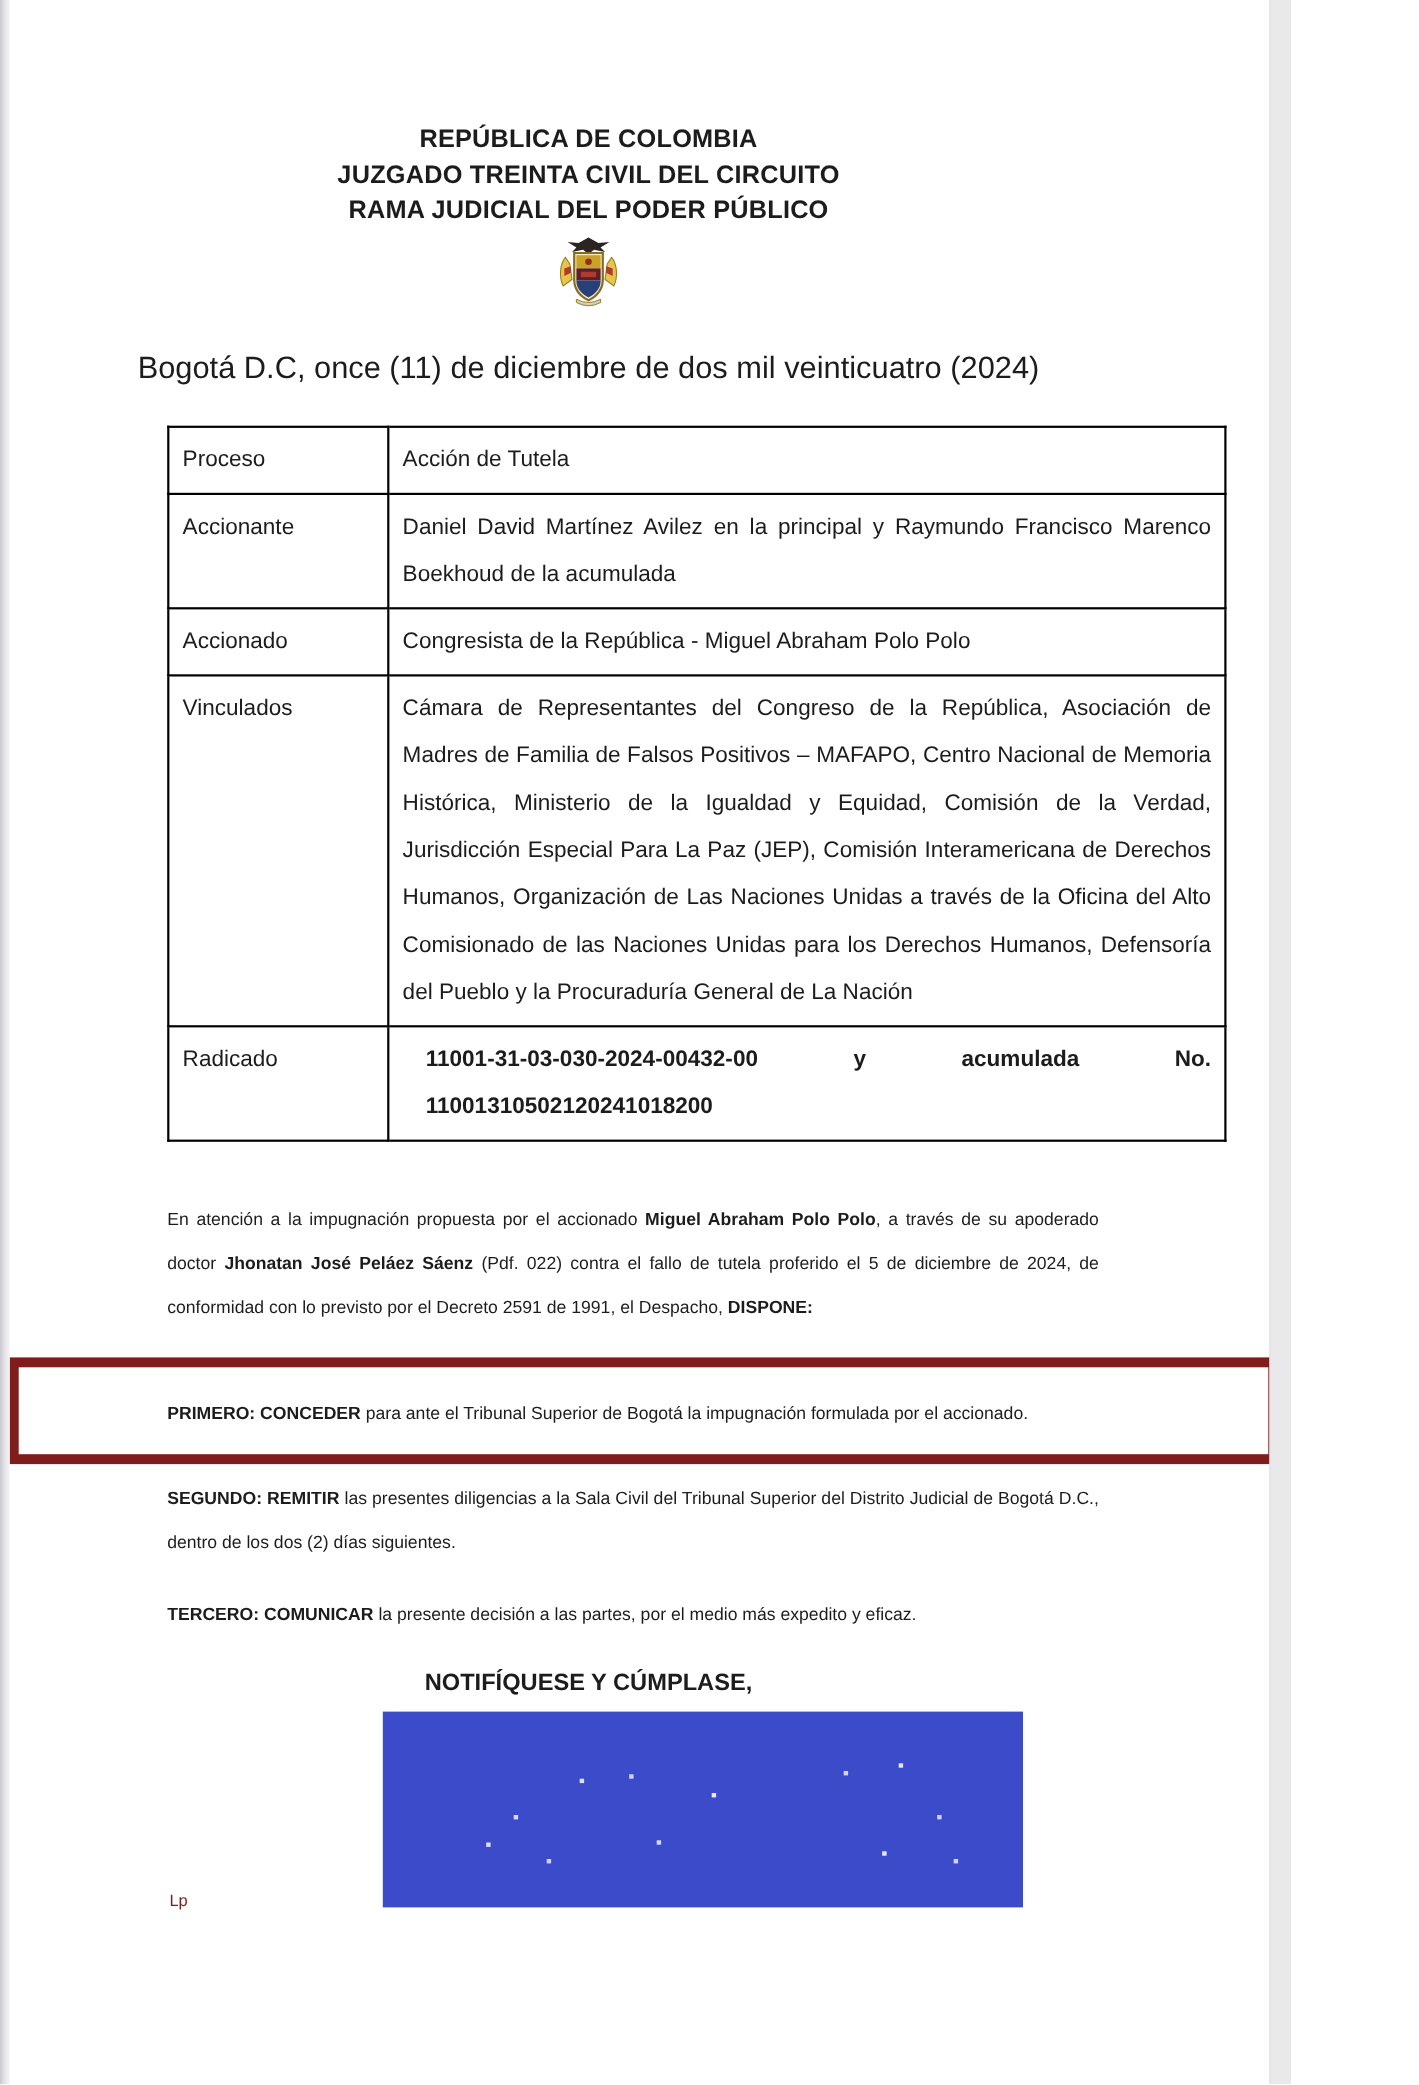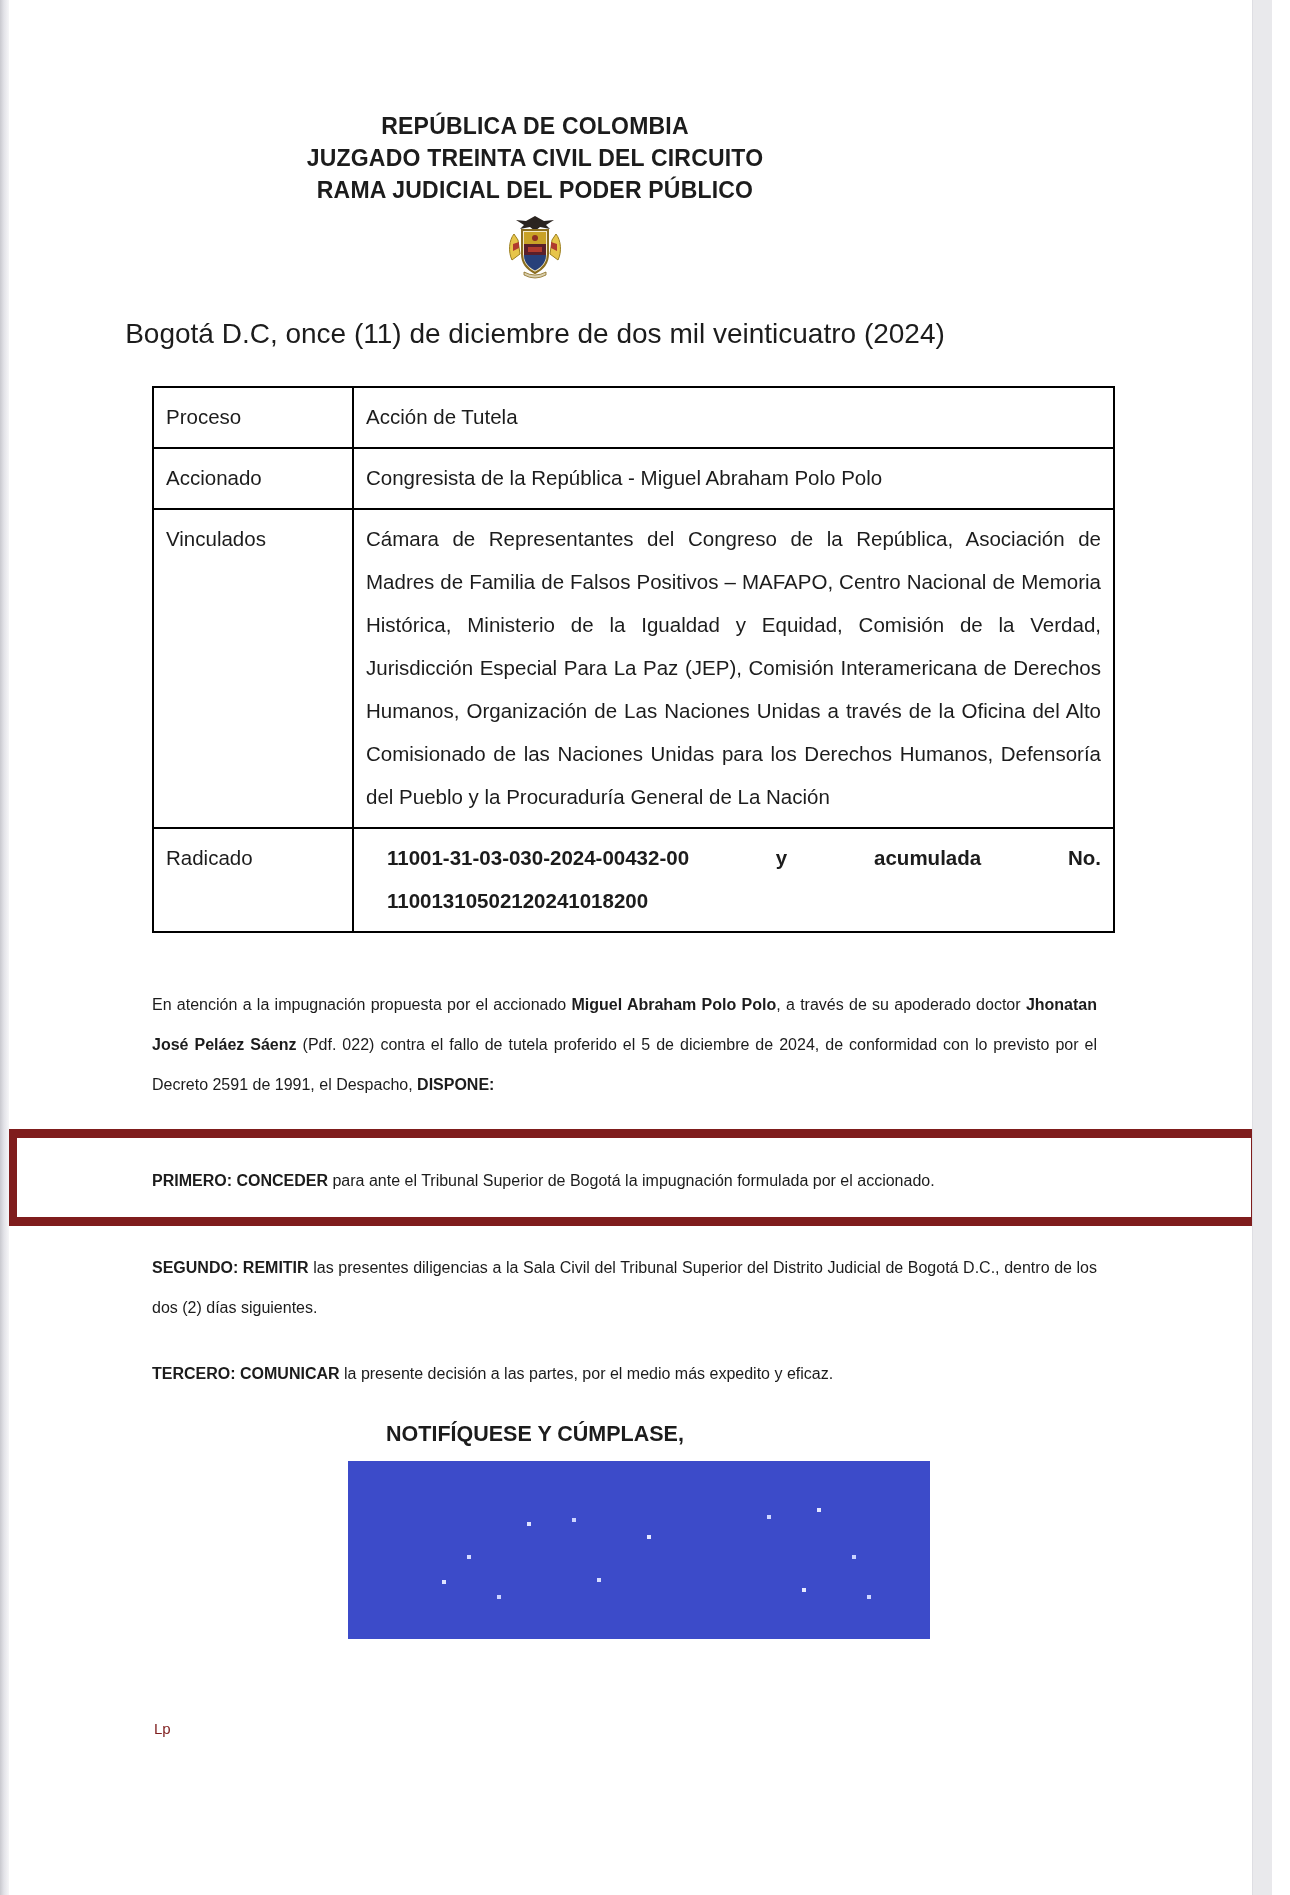--- a/index.html
+++ b/index.html
@@ -1,18 +1,18 @@
 <!DOCTYPE html>
 <html lang="es"><head>
 <meta charset="utf-8">
 <style>
   html,body{margin:0;padding:0;background:#ffffff;}
   .page{
     position:relative;
-    width:1272px;height:1895px;
+    width:1174px;height:1895px;
     background:#ffffff;
     overflow:hidden;
     font-family:"Liberation Sans", sans-serif;
     color:#1c1c1c;
   }
   .edge-left{
     position:absolute;left:0;top:0;bottom:0;width:9px;
     background:linear-gradient(to right,#c9c9cf 0,#e3e3e8 45%,#f6f6f8 100%);
   }
   .edge-right{
@@ -56,21 +56,21 @@
     text-align:justify;
   }
   .intro{margin-top:52px;}
   .highlight-box{
     margin:24px 12px 0 8px;
     border:9px solid #7f1d1d;
     padding:23px 154px 16px 135px;
     box-sizing:border-box;
   }
   .highlight-box .para{margin:0;}
-  .segundo{margin-top:22px;}
+  .segundo{margin-top:12px;}
   .tercero{margin-top:26px;}
   .notify{
     margin-top:28px;
     font-weight:bold;
     font-size:21.5px;
   }
   .signature-box{
     position:relative;
     margin:14px 0 0 348px;
     width:582px;height:178px;
@@ -128,20 +128,24 @@
 
   <div class="center-band date-line">Bogotá D.C, once (11) de diciembre de dos mil veinticuatro (2024)</div>
 
   <table class="case-table">
     <tbody>
       <tr>
         <td class="lbl">Proceso</td>
         <td class="val">Acción de Tutela</td>
       </tr>
       <tr>
+        <td class="lbl">Accionante</td>
+        <td class="val">Daniel David Martínez Avilez en la principal y Raymundo Francisco Marenco Boekhoud de la acumulada</td>
+      </tr>
+      <tr>
         <td class="lbl">Accionado</td>
         <td class="val">Congresista de la República - Miguel Abraham Polo Polo</td>
       </tr>
       <tr>
         <td class="lbl">Vinculados</td>
         <td class="val">Cámara de Representantes del Congreso de la República, Asociación de Madres de Familia de Falsos Positivos – MAFAPO, Centro Nacional de Memoria Histórica, Ministerio de la Igualdad y Equidad, Comisión de la Verdad, Jurisdicción Especial Para La Paz (JEP), Comisión Interamericana de Derechos Humanos, Organización de Las Naciones Unidas a través de la Oficina del Alto Comisionado de las Naciones Unidas para los Derechos Humanos, Defensoría del Pueblo y la Procuraduría General de La Nación</td>
       </tr>
       <tr>
         <td class="lbl">Radicado</td>
         <td class="val bold">11001-31-03-030-2024-00432-00 y acumulada No. 11001310502120241018200</td>

